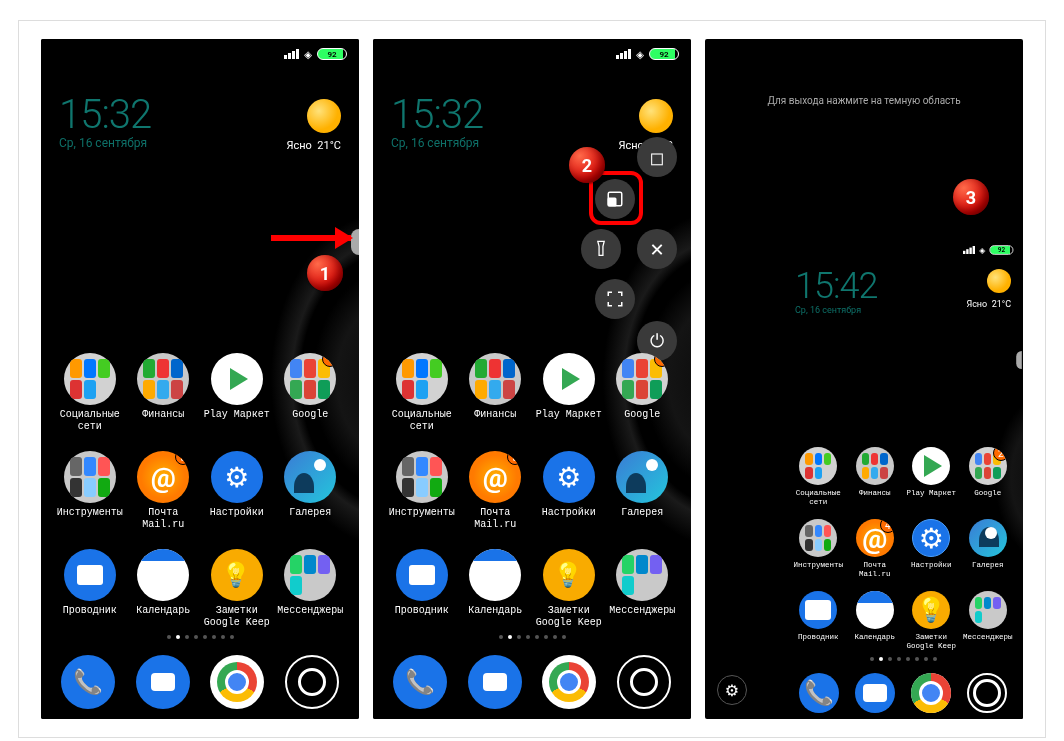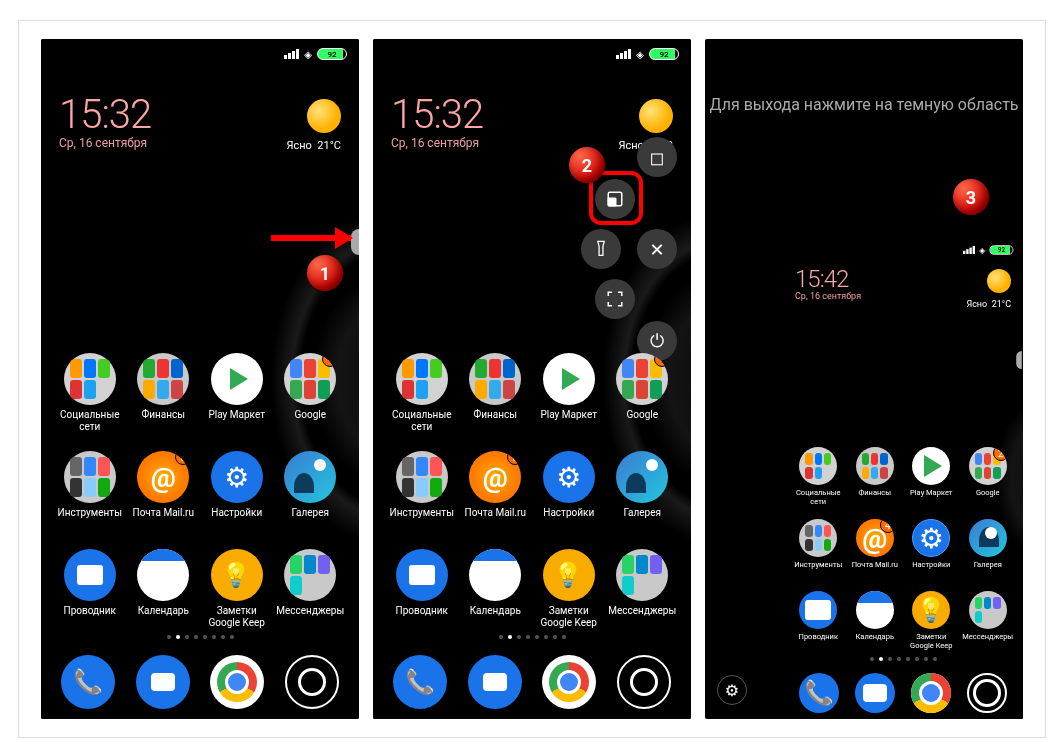--- a/index.html
+++ b/index.html
@@ -56,21 +56,21 @@
   height: 12px;
   position: relative;
   background: linear-gradient(to right, #2eff63 90%, transparent 0);
   display:flex; align-items:center; justify-content:center;
   font-size: 8px; color:#000; font-weight:600;
 }
 .clock-widget {
   position: absolute;
   top: 52px;
   left: 18px;
-  color: #fca5a5;
+  color: #0f766e;
   text-shadow: 0 1px 2px rgba(0,0,0,.8);
 }
 .clock-widget .time { font-size: 40px; font-weight: 300; letter-spacing: -1px; }
 .clock-widget .date { font-size: 12px; opacity: .95; margin-top: -2px; }
 .weather-widget {
   position: absolute;
   top: 60px; right: 18px;
   color: #fff; text-align: right;
 }
 .weather-widget .sun {
@@ -91,21 +91,21 @@
 .app {
   display: flex; flex-direction: column; align-items: center;
   color: #fff; font-size: 10px; text-align: center;
 }
 .app .ic {
   width: 52px; height: 52px; border-radius: 50%;
   display:flex; align-items:center; justify-content:center;
   margin-bottom: 4px; position: relative; overflow: hidden;
   font-size: 22px; color:#fff;
 }
-.app .lbl { line-height: 1.15; min-height: 24px; text-shadow: 0 1px 2px rgba(0,0,0,.8); }
+.app .lbl { line-height: 1.15; min-height: 24px; text-shadow: 0 1px 2px rgba(0,0,0,.8); font-family: Liberation Mono, monospace; }
 .app .badge {
   position: absolute; top: -2px; right: -2px;
   width: 16px; height: 16px; border-radius: 50%;
   background: #ff6a00; color: #fff; font-size: 10px;
   display:flex; align-items:center; justify-content:center;
   border: 1px solid #000;
 }
 .ic-folder { background: #d2d2d2; }
 .ic-folder2 { background: #c9c9c9; }
 .ic-play { background: #fff; }
@@ -179,33 +179,33 @@
 .sc-highlight {
   position:absolute; width:54px;height:54px;border:4px solid #ff0000;
   border-radius:12px;
 }
 
 .one-hand-title {
   position:absolute; top:52px; left:0;right:0;
   text-align:center; color:#fff;
 }
 .one-hand-title .t1{font-size:15px;}
-.one-hand-title .t2{font-size:16px;color:#aaa;margin-top:4px;}
+.one-hand-title .t2{font-size:10px;color:#aaa;margin-top:4px;}
 .mini {
   position:absolute;
   right:0; bottom:0;
   width:240px; height:482px;
   background:#000;
   transform-origin: bottom right;
   overflow:hidden;
 }
 .mini .bg-curve{background:radial-gradient(ellipse 200px 320px at 110% 50%, #0f0f0f 10%, #141414 18%, #000 26%);}
 .mini .statusbar{top:4px;transform:scale(.8);transform-origin:right;}
 .mini .clock-widget{top:28px;left:12px;}
-.mini .clock-widget .time{font-size:24px;}
+.mini .clock-widget .time{font-size:36px;}
 .mini .clock-widget .date{font-size:9px;}
 .mini .weather-widget{top:32px;right:12px;}
 .mini .weather-widget .sun{width:24px;height:24px;}
 .mini .weather-widget .cond{font-size:9px;}
 .mini .app-grid{bottom:68px; gap:12px 2px; padding:0 8px;}
 .mini .app{font-size:7.5px;}
 .mini .app .ic{width:38px;height:38px;font-size:16px;}
 .mini .app .lbl{min-height:18px;}
 .mini .dots{bottom:58px;}
 .mini .dock{bottom:6px;}

